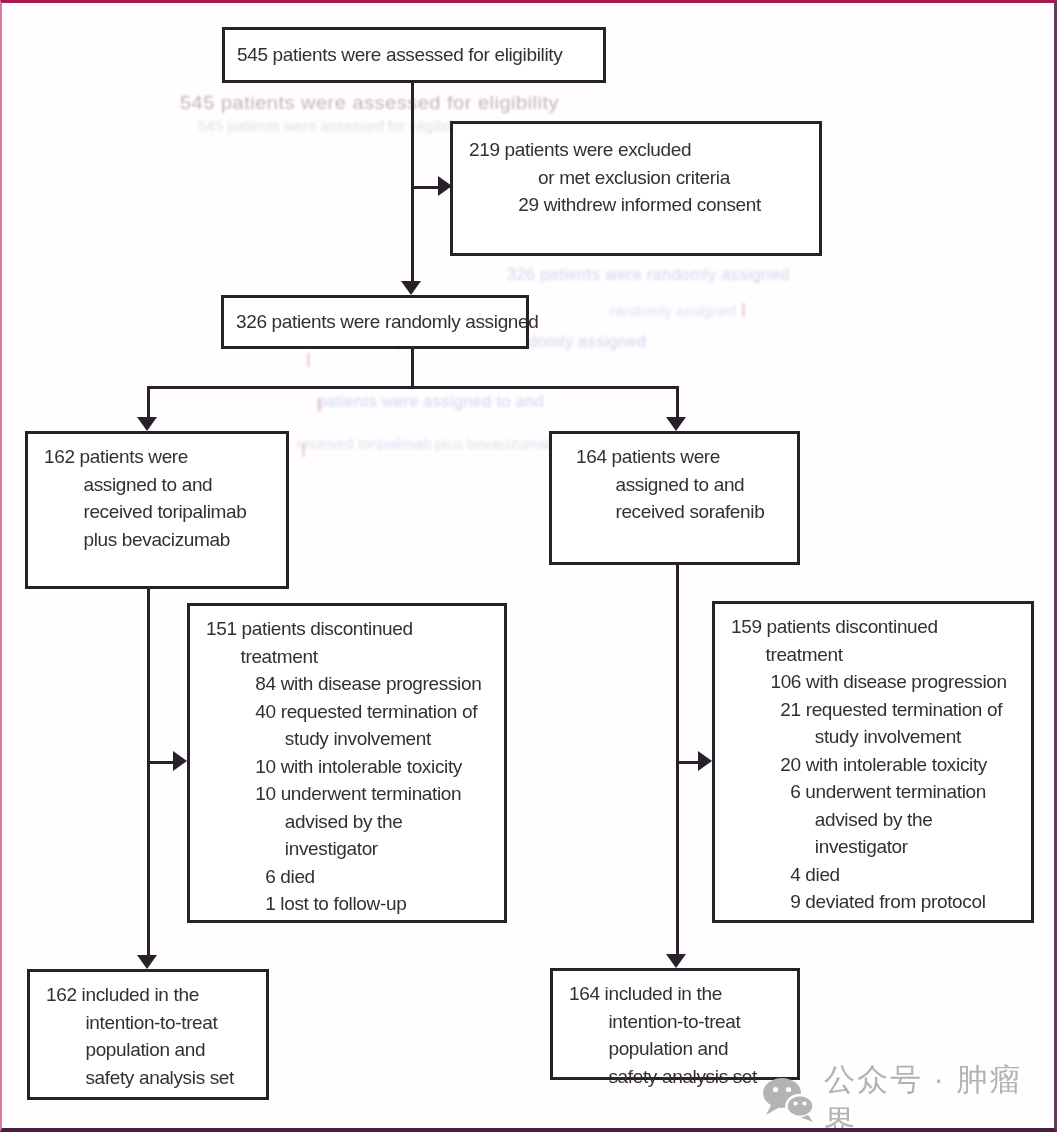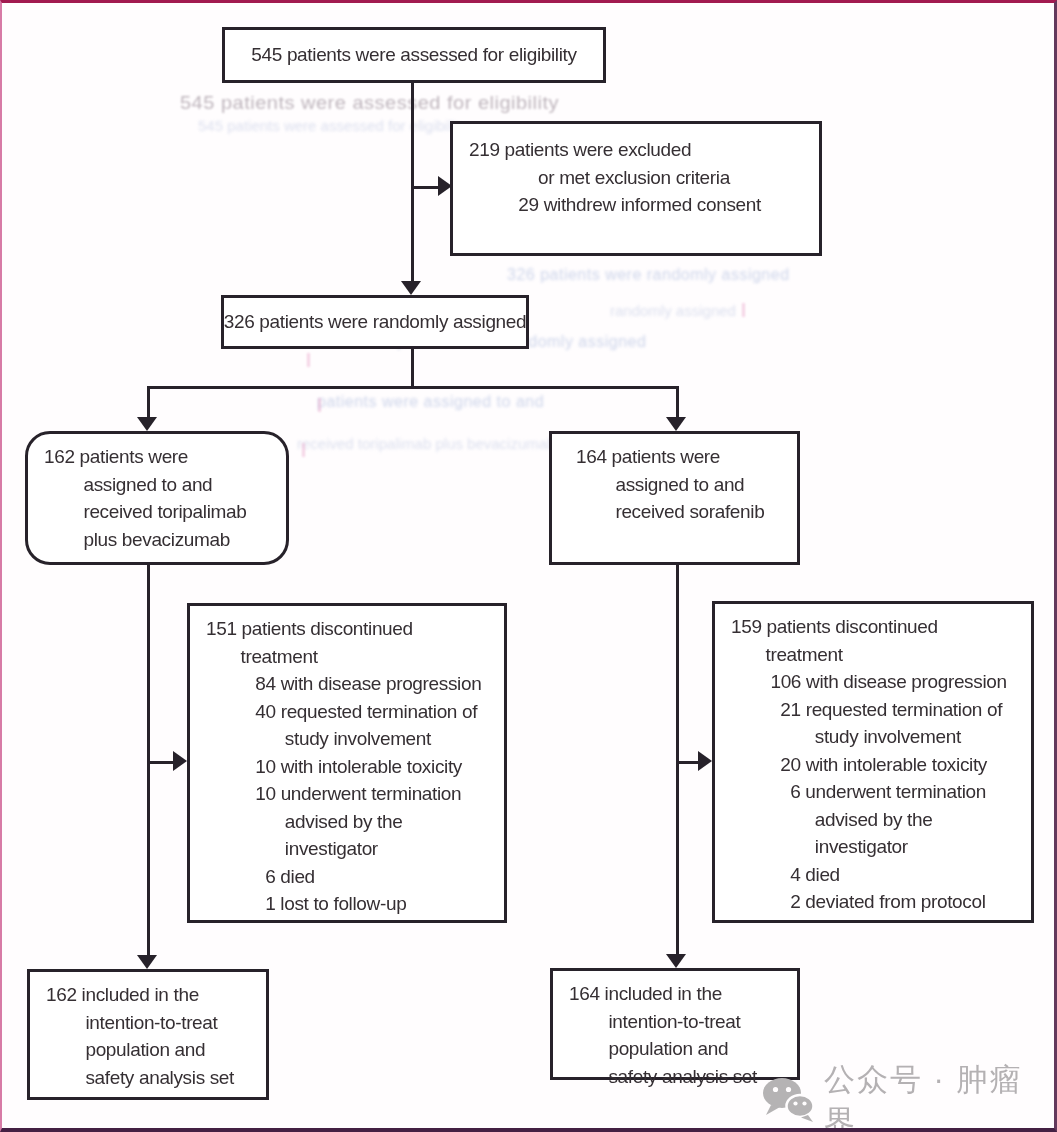--- a/index.html
+++ b/index.html
@@ -10,40 +10,40 @@
     border-right:3px solid #63395c; border-bottom:4px solid #442043;
     font-family:"Liberation Sans","DejaVu Sans",sans-serif;
     color:#352f33;
   }
   .box {
     position:absolute; box-sizing:border-box; background:#ffffff;
     border:3px solid #27222a; font-size:19px; letter-spacing:-0.35px;
     padding:9px 10px 0 16px; z-index:3;
   }
   .box .ln { white-space:pre; line-height:27.5px; }
-  .box.center { display:flex; align-items:center; justify-content:center; padding:4px; }
+  .box.center { display:flex; align-items:center; justify-content:flex-start; padding:12px; }
   .box.center .ln { line-height:normal; }
   .cline { position:absolute; background:#27222a; z-index:2; }
   .arr-down { position:absolute; width:0; height:0; z-index:2;
     border-left:10px solid transparent; border-right:10px solid transparent;
     border-top:14px solid #27222a; }
   .arr-right { position:absolute; width:0; height:0; z-index:2;
     border-top:10px solid transparent; border-bottom:10px solid transparent;
     border-left:14px solid #27222a; }
   .ghost { position:absolute; z-index:1; white-space:nowrap; pointer-events:none; }
   .ghost.mauve { color:#897a86; opacity:.55; filter:blur(1.2px); font-size:20px; letter-spacing:.5px; transform:scaleY(.93); }
   .ghost.blue  { color:#9cadd6; opacity:.5;  filter:blur(1.6px); font-size:16px; letter-spacing:.5px; }
   .ghost.blue2 { color:#aab6d8; opacity:.42; filter:blur(1.8px); font-size:15px; }
   .pinkdash { position:absolute; width:3px; height:14px; background:#eeb4d3; opacity:.55; filter:blur(.8px); z-index:1; }
   .watermark { position:absolute; left:760px; top:1056px; display:flex; align-items:center; gap:10px; z-index:4; }
   .watermark .wm-text { font-size:31px; color:#b4b1b3; letter-spacing:2px; }
   #b1 { left:220px; top:24px;  width:384px; height:56px; }
   #b2 { left:448px; top:118px; width:372px; height:135px; padding-top:12px; }
   #b3 { left:219px; top:292px; width:308px; height:54px; }
-  #b4 { left:23px;  top:428px; width:264px; height:134px;border-radius:25px; }
+  #b4 { left:23px;  top:428px; width:264px; height:158px; }
   #b7 { left:547px; top:428px; width:251px; height:134px;padding-left:24px; }
   #b5 { left:185px; top:600px; width:320px; height:320px; }
   #b6 { left:710px; top:598px; width:322px; height:322px; }
   #b8 { left:25px;  top:966px; width:242px; height:131px; }
   #b9 { left:548px; top:965px; width:250px; height:112px; }
   #l1 { left:409px; top:80px;  width:3px;  height:200px; }
   #l2 { left:409px; top:183px; width:28px; height:3px;  }
   #l3 { left:409px; top:346px; width:3px;  height:39px; }
   #l4 { left:145px; top:383px; width:532px; height:3px; }
   #l5 { left:145px; top:383px; width:3px;  height:33px; }
@@ -150,21 +150,21 @@
       <div class="ln">159 patients discontinued</div>
       <div class="ln">       treatment</div>
       <div class="ln">        106 with disease progression</div>
       <div class="ln">          21 requested termination of</div>
       <div class="ln">                 study involvement</div>
       <div class="ln">          20 with intolerable toxicity</div>
       <div class="ln">            6 underwent termination</div>
       <div class="ln">                 advised by the</div>
       <div class="ln">                 investigator</div>
       <div class="ln">            4 died</div>
-      <div class="ln">            2 deviated from protocol</div>
+      <div class="ln">            9 deviated from protocol</div>
     </div>
   <div class="box" id="b8">
       <div class="ln">162 included in the</div>
       <div class="ln">        intention-to-treat</div>
       <div class="ln">        population and</div>
       <div class="ln">        safety analysis set</div>
     </div>
   <div class="box" id="b9">
       <div class="ln">164 included in the</div>
       <div class="ln">        intention-to-treat</div>

